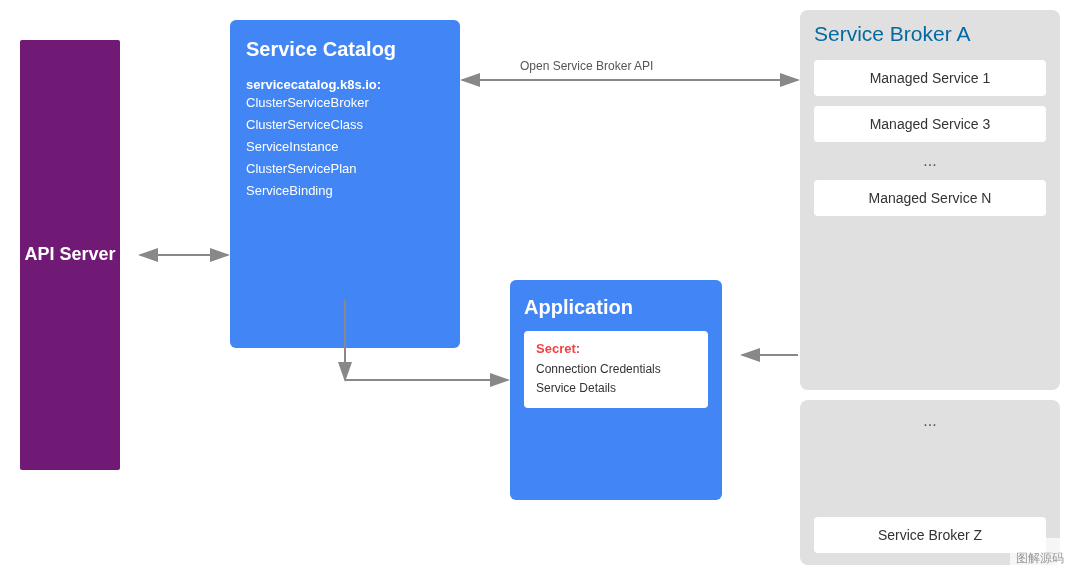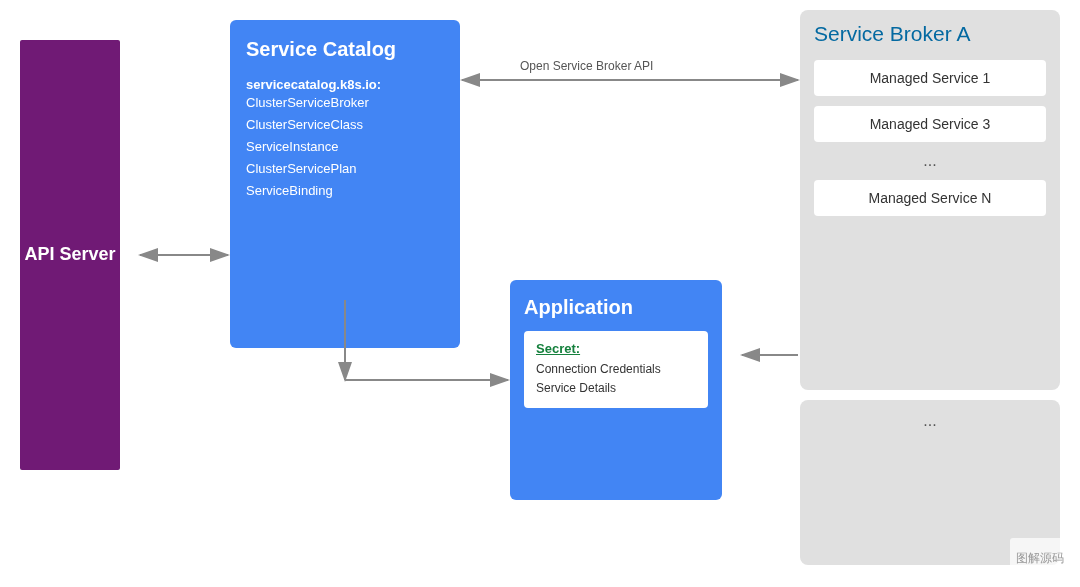--- a/index.html
+++ b/index.html
@@ -87,23 +87,22 @@
       margin-bottom: 12px;
     }
     .secret-box {
       background: #fff;
       border-radius: 4px;
       padding: 10px 12px;
     }
     .secret-label {
       font-weight: bold;
       font-size: 13px;
-      color: #15803d;
+      color: #ef4444;
       margin-bottom: 4px;
-      text-decoration: underline;
     }
     .secret-items {
       font-size: 12px;
       color: #333;
       line-height: 1.6;
     }
 
     
     .service-broker-a-area {
       position: absolute;
@@ -223,20 +222,21 @@
   <div class="service-broker-a-area">
     <div class="service-broker-a-title">Service Broker A</div>
     <div class="managed-service-item">Managed Service 1</div>
     <div class="managed-service-item">Managed Service 3</div>
     <div class="managed-service-dots">...</div>
     <div class="managed-service-item">Managed Service N</div>
   </div>
 
   <div class="broker-bottom-area">
     <div class="broker-bottom-dots">...</div>
+    <div class="broker-z-item">Service Broker Z</div>
   </div>
 
   <div class="watermark">图解源码</div>
 
   <svg class="arrows-svg" xmlns="http://www.w3.org/2000/svg">
     <defs>
       <marker id="arrowhead-right" markerWidth="10" markerHeight="7" refX="9" refY="3.5" orient="auto">
         <polygon points="0 0, 10 3.5, 0 7" fill="#888"></polygon>
       </marker>
       <marker id="arrowhead-left" markerWidth="10" markerHeight="7" refX="1" refY="3.5" orient="auto">

